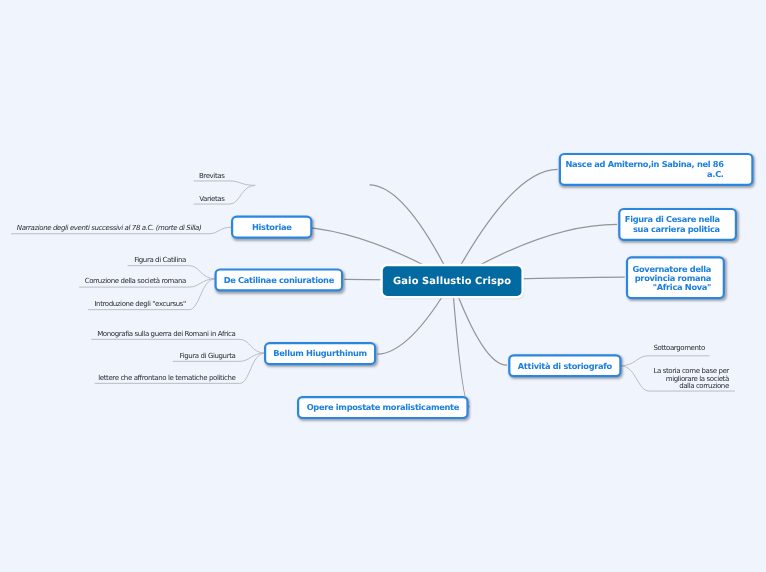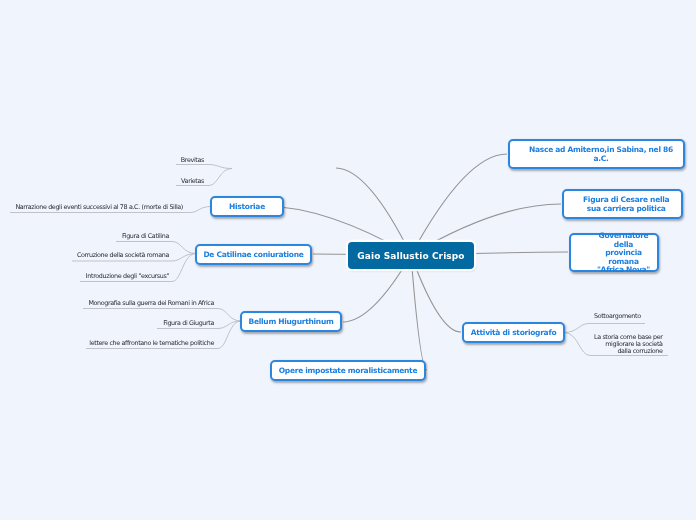--- a/index.html
+++ b/index.html
@@ -9,21 +9,21 @@
   svg.links{position:absolute;left:0;top:0;width:696px;height:520px;pointer-events:none;}
   .node{position:absolute;box-sizing:border-box;}
   .root{background:#0369a1;color:#fff;border-radius:4px;font-weight:bold;font-size:9px;
         display:flex;align-items:center;justify-content:center;letter-spacing:.1px;
         box-shadow:0 0 0 2.2px #fff, 1px 1.5px 2.2px rgba(0,0,0,.22);}
   .branch{background:#fff;border:2px solid #2b86e0;border-radius:5px;color:#1b7fe0;
           font-weight:bold;font-size:7.5px;letter-spacing:-0.28px;display:flex;align-items:center;
           justify-content:center;line-height:8.6px;text-align:center;
           box-shadow:1px 1.5px 2.2px rgba(0,0,0,.32);
           box-sizing:border-box;padding-top:2px;}
-  .branch.lft{justify-content:flex-start;text-align:center;padding-left:19px;
+  .branch.lft{justify-content:flex-start;text-align:right;padding-left:4px;
               white-space:pre-line;}
   .leaf{position:absolute;font-size:6.4px;letter-spacing:-0.37px;color:#2c2c34;
         white-space:pre;line-height:6.9px;}
   .leaf.r{text-align:right;}
   .leaf.l{text-align:right;}
   .root,.branch,.leaf{transform:translateZ(0);}
 </style>
 </head>
 <body>
 
@@ -58,28 +58,28 @@
   <div class="node root" style="left:348px;top:242px;width:126px;height:27px;">Gaio Sallustio Crispo</div>
 
   <div class="node branch" style="left:210px;top:196px;width:74px;height:21px;">Historiae</div>
   <div class="node branch" style="left:240px;top:311px;width:102px;height:21px;">Bellum Hiugurthinum</div>
   <div class="node branch" style="left:195px;top:244px;width:117px;height:21px;">De Catilinae coniuratione</div>
   <div class="node branch" style="left:270px;top:360px;width:156px;height:21px;">Opere impostate moralisticamente</div>
   <div class="node branch" style="left:462px;top:322px;width:103px;height:21px;">Attività di storiografo</div>
   <div class="node branch lft" style="left:569px;top:233px;width:90px;height:39px;">Governatore della
 provincia romana
 "Africa Nova"</div>
-  <div class="node branch lft" style="left:562px;top:189px;width:121px;height:30px;">Figura di Cesare nella
+  <div class="node branch lft" style="left:562px;top:189px;width:108px;height:30px;">Figura di Cesare nella
 sua carriera politica</div>
   <div class="node branch lft" style="left:508px;top:139px;width:177px;height:30px;">Nasce ad Amiterno,in Sabina, nel 86
 a.C.</div>
 
   <div class="leaf l" style="right:492px;top:157px;">Brevitas</div>
   <div class="leaf l" style="right:492px;top:178px;">Varietas</div>
-  <div class="leaf l" style="right:513px;top:204px;">Narrazione degli eventi successivi al 78 a.C. (morte di Silla)</div>
+  <div class="leaf l" style="right:513px;top:204px;font-style:italic;">Narrazione degli eventi successivi al 78 a.C. (morte di Silla)</div>
   <div class="leaf l" style="right:527px;top:233px;">Figura di Catilina</div>
   <div class="leaf l" style="right:527px;top:252px;">Corruzione della società romana</div>
   <div class="leaf l" style="right:527px;top:273px;">Introduzione degli "excursus"</div>
   <div class="leaf l" style="right:482px;top:300px;">Monografia sulla guerra dei Romani in Africa</div>
   <div class="leaf l" style="right:482px;top:320px;">Figura di Giugurta</div>
   <div class="leaf l" style="right:482px;top:340px;">lettere che affrontano le tematiche politiche</div>
   <div class="leaf r" style="left:594px;top:313px;">Sottoargomento</div>
   <div class="leaf r" style="left:594px;top:334px;">La storia come base per
 migliorare la società
 dalla corruzione</div>

